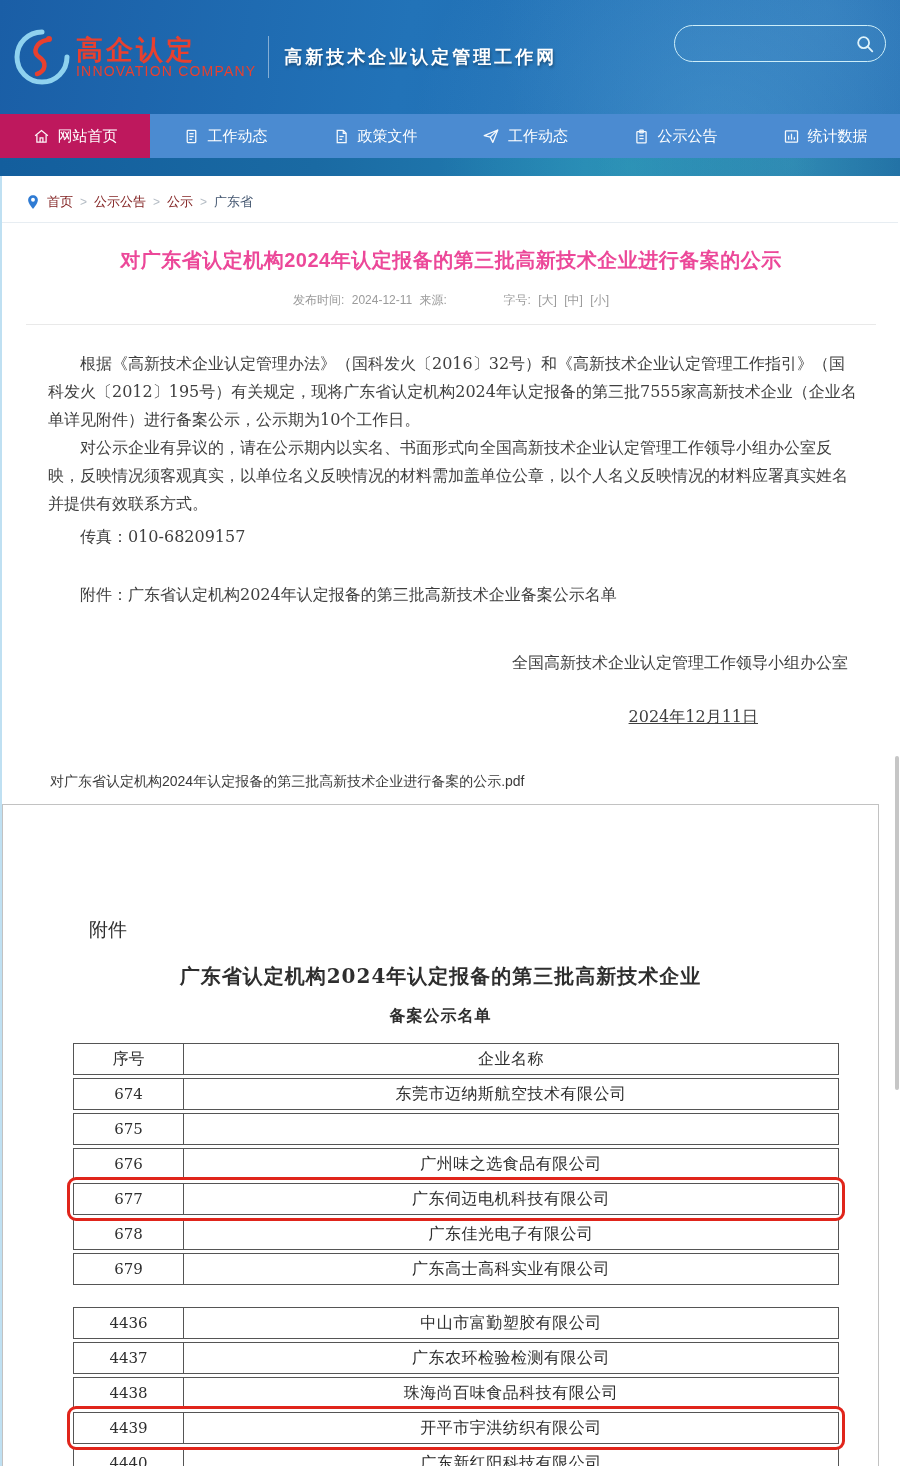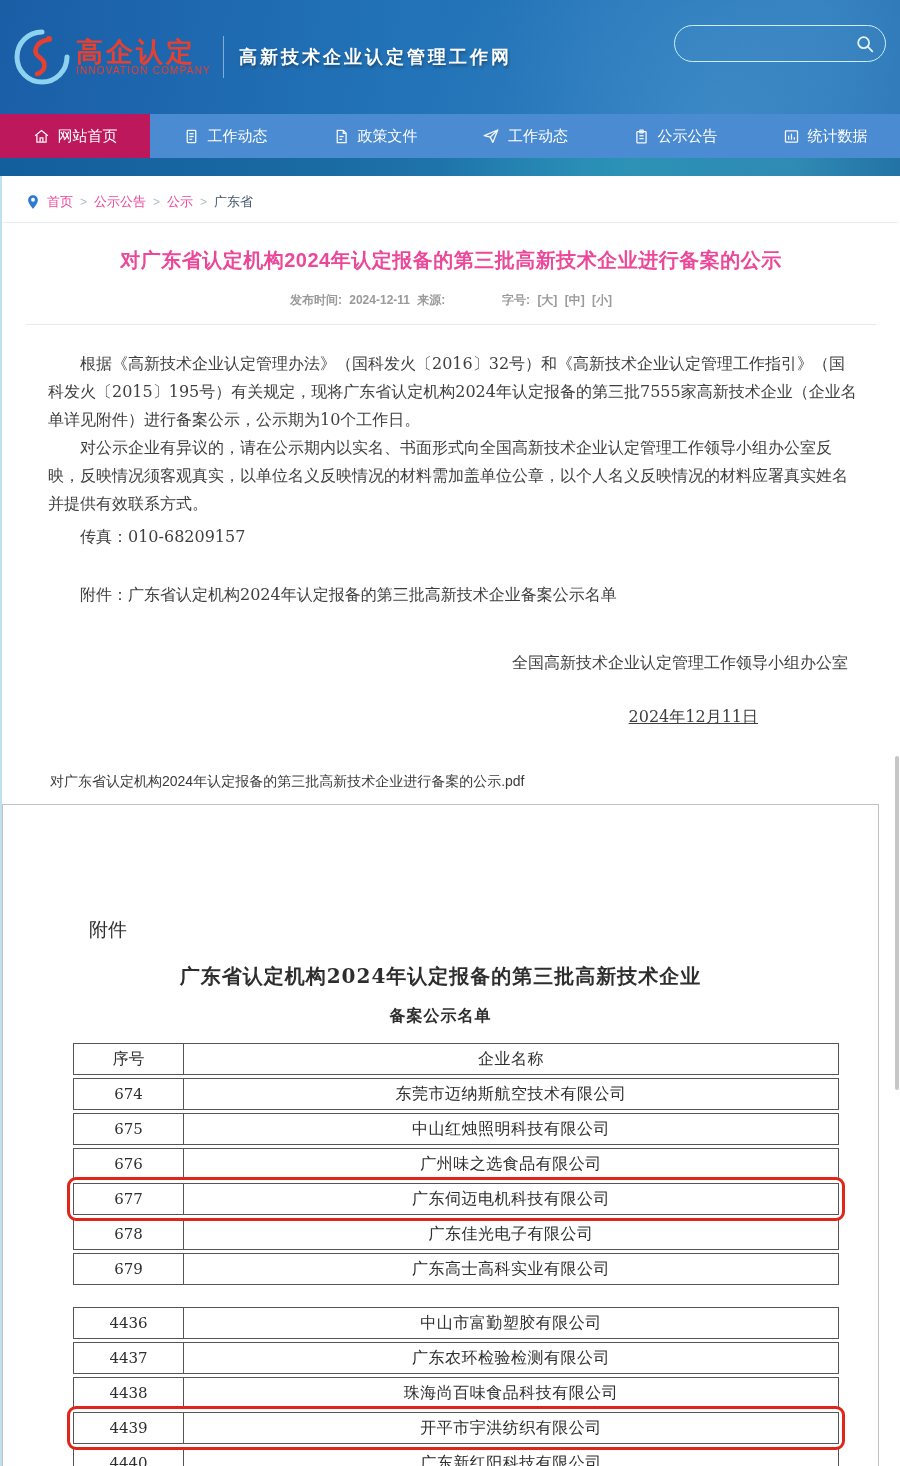--- a/index.html
+++ b/index.html
@@ -15,21 +15,21 @@
     background:
       radial-gradient(circle at 80% 130%, rgba(110,190,235,.30), transparent 42%),
       radial-gradient(circle at 92% 8%, rgba(140,210,245,.16), transparent 40%),
       linear-gradient(100deg, #1a5ea6 0%, #2273b8 45%, #1d67ad 100%);
   }
   .logo-area { display:flex; align-items:center; padding-left:10px; }
   .logo-mark { width:64px; height:64px; flex:0 0 auto; }
   .logo-text { margin-left:2px; line-height:1; }
   .logo-brand { color:#e8402f; font-size:27px; font-weight:bold; letter-spacing:3px;
                 font-family:"Liberation Serif", serif; }
-  .logo-sub { color:#e8402f; font-size:10px; letter-spacing:1.2px; }
+  .logo-sub { color:#e8402f; font-size:14px; letter-spacing:1.2px; }
   .logo-divider { width:1px; height:42px; background:rgba(255,255,255,.45); margin:0 15px 0 12px; }
   .site-title { color:#fff; font-size:18px; font-weight:bold; letter-spacing:3px;
                 font-family:Liberation Mono, monospace;
                 text-shadow:1px 2px 3px rgba(0,0,0,.35); }
   .searchbox {
     position:absolute; right:14px; top:25px; width:212px; height:37px;
     border:1px solid #cdeef9; border-radius:19px; display:flex; align-items:center;
     padding:0 10px 0 16px; background:rgba(255,255,255,.02);
   }
   .searchbox input {
@@ -55,31 +55,31 @@
       linear-gradient(90deg,#135e9d,#1a6aa3 35%,#2380b3 65%,#1a659f);
   }
 
   
   .content { border-left:2px solid #bfe0f2; }
   .breadcrumb {
     display:flex; align-items:center; gap:7px;
     padding:17px 0 11px 24px; font-size:13px; color:#99a0a6;
     border-bottom:1px solid #e7edf2; margin-right:2px;
   }
-  .breadcrumb .crumb { color:#ec4899; cursor:pointer; }
+  .breadcrumb .crumb { color:#7f1d1d; cursor:pointer; }
   .breadcrumb .crumb.current { color:#41546e; }
   .breadcrumb .sep { color:#b4bcc4; font-size:12px; }
 
   .article-title {
     text-align:center; font-size:20px; font-weight:bold; color:#ec4899;
     margin:24px 60px 0; letter-spacing:.5px;
   }
   .article-meta {
     text-align:center; font-size:12px; color:#9a9a9a; margin:18px 24px 0;
-    padding-bottom:15px; border-bottom:1px solid #e9e9e9;font-weight:bold;
+    padding-bottom:15px; border-bottom:1px solid #e9e9e9;
   }
   .article-meta span { margin:0 2px; }
   .meta-gap { display:inline-block; width:42px; }
   .fontsize-opt { cursor:pointer; color:#9a9a9a; }
 
   .article-body {
     font-family:"DejaVu Serif","Liberation Serif", serif;
     font-size:16px; color:#3f3f3f; line-height:28px;
     padding:25px 42px 0 46px;
   }
@@ -236,21 +236,21 @@
     <span>2024-12-11</span>
     <span>来源:</span>
     <span class="meta-gap"></span>
     <span>字号:</span>
     <span class="fontsize-opt">[大]</span>
     <span class="fontsize-opt">[中]</span>
     <span class="fontsize-opt">[小]</span>
   </div>
 
   <div class="article-body">
-    <p>根据《高新技术企业认定管理办法》（国科发火〔2016〕32号）和《高新技术企业认定管理工作指引》（国科发火〔2015〕195号）有关规定，现将广东省认定机构2024年认定报备的第三批7555家高新技术企业（企业名单详见附件）进行备案公示，公示期为10个工作日。</p>
+    <p>根据《高新技术企业认定管理办法》（国科发火〔2016〕32号）和《高新技术企业认定管理工作指引》（国科发火〔2012〕195号）有关规定，现将广东省认定机构2024年认定报备的第三批7555家高新技术企业（企业名单详见附件）进行备案公示，公示期为10个工作日。</p>
     <p>对公示企业有异议的，请在公示期内以实名、书面形式向全国高新技术企业认定管理工作领导小组办公室反映，反映情况须客观真实，以单位名义反映情况的材料需加盖单位公章，以个人名义反映情况的材料应署真实姓名并提供有效联系方式。</p>
     <div class="fax-line">传真：010-68209157</div>
     <div class="attach-line">附件：广东省认定机构2024年认定报备的第三批高新技术企业备案公示名单</div>
     <div class="signoff-org">全国高新技术企业认定管理工作领导小组办公室</div>
     <div class="signoff-date">2024年12月11日</div>
   </div>
 
   <a class="pdf-link">对广东省认定机构2024年认定报备的第三批高新技术企业进行备案的公示.pdf</a>
 
   <div class="attach-doc">
@@ -262,21 +262,20 @@
       <div class="doc-row header">
         <div class="c-num">序号</div>
         <div class="c-name">企业名称</div>
       </div>
       <div class="doc-row">
         <div class="c-num">674</div>
         <div class="c-name">东莞市迈纳斯航空技术有限公司</div>
       </div>
       <div class="doc-row">
         <div class="c-num">675</div>
-        <div class="c-name">中山红烛照明科技有限公司</div>
       </div>
       <div class="doc-row">
         <div class="c-num">676</div>
         <div class="c-name">广州味之选食品有限公司</div>
       </div>
       <div class="doc-row">
         <div class="red-box"></div>
         <div class="c-num">677</div>
         <div class="c-name">广东伺迈电机科技有限公司</div>
       </div>

